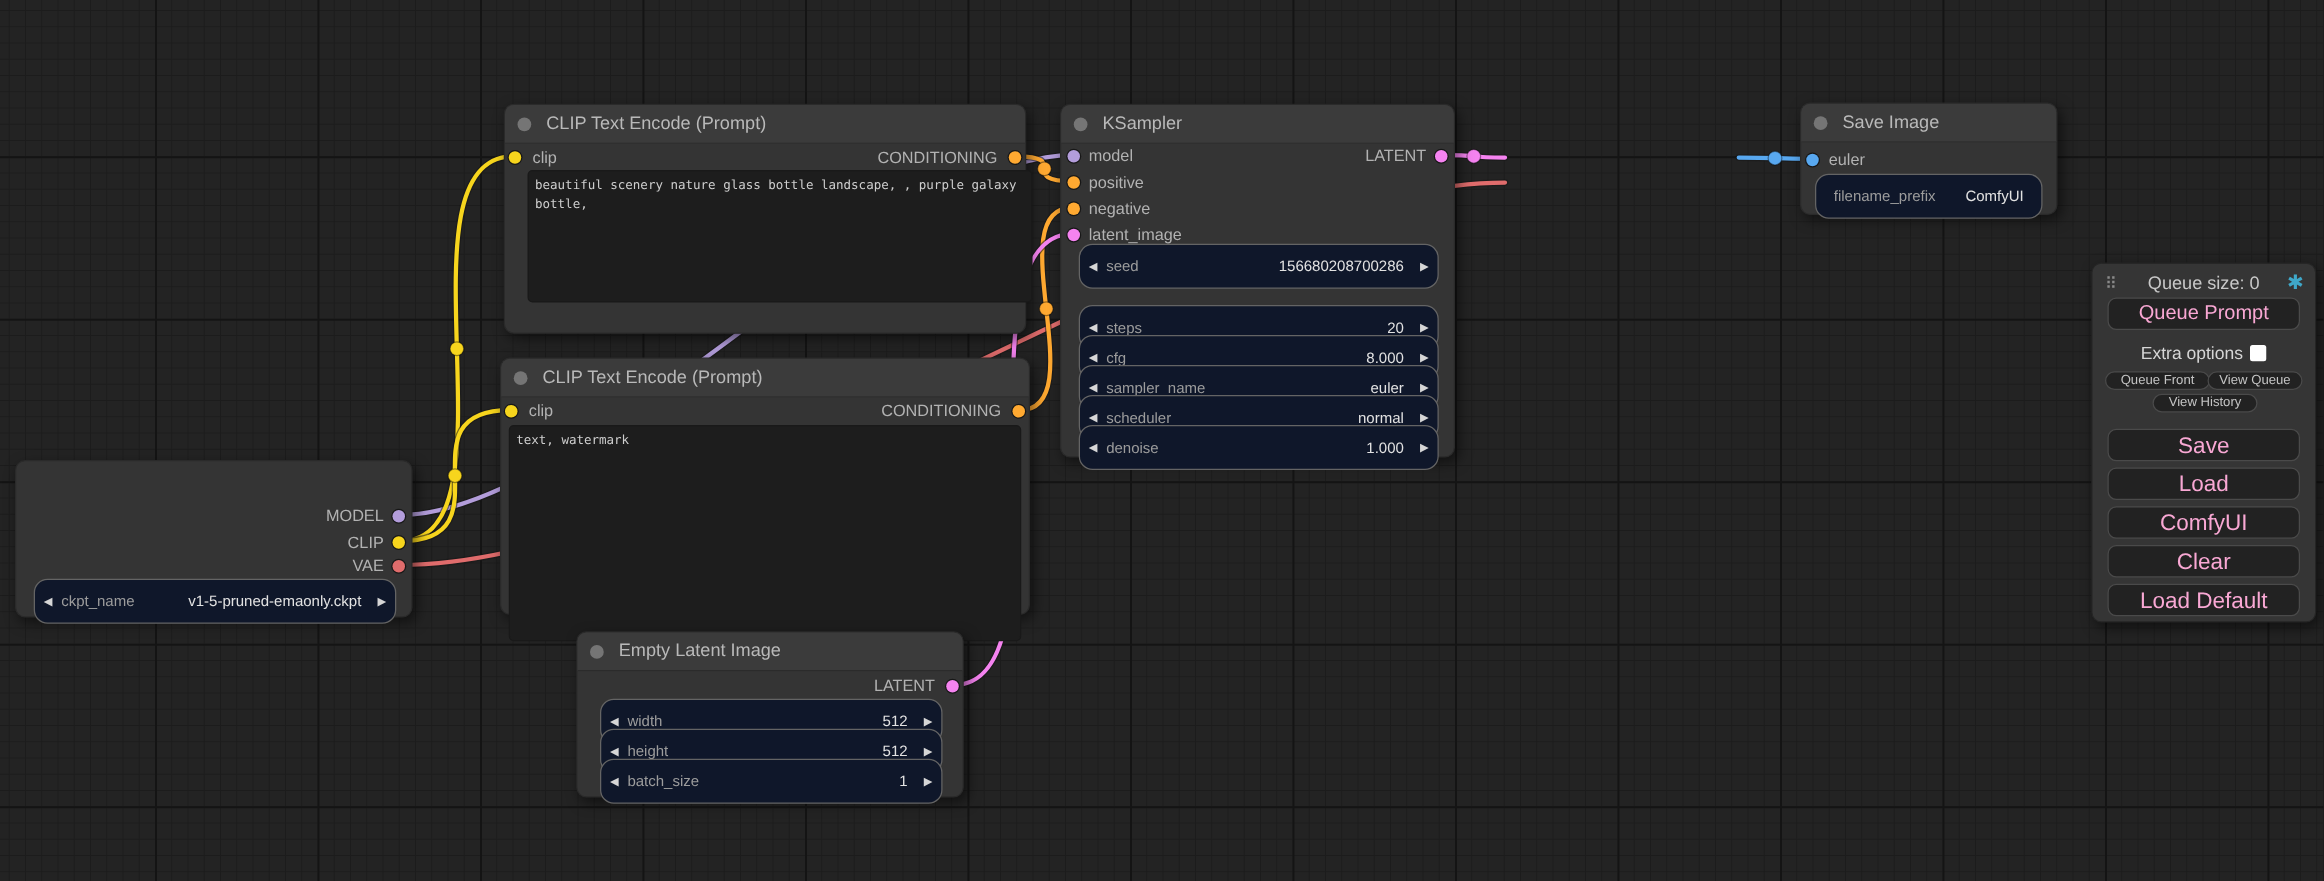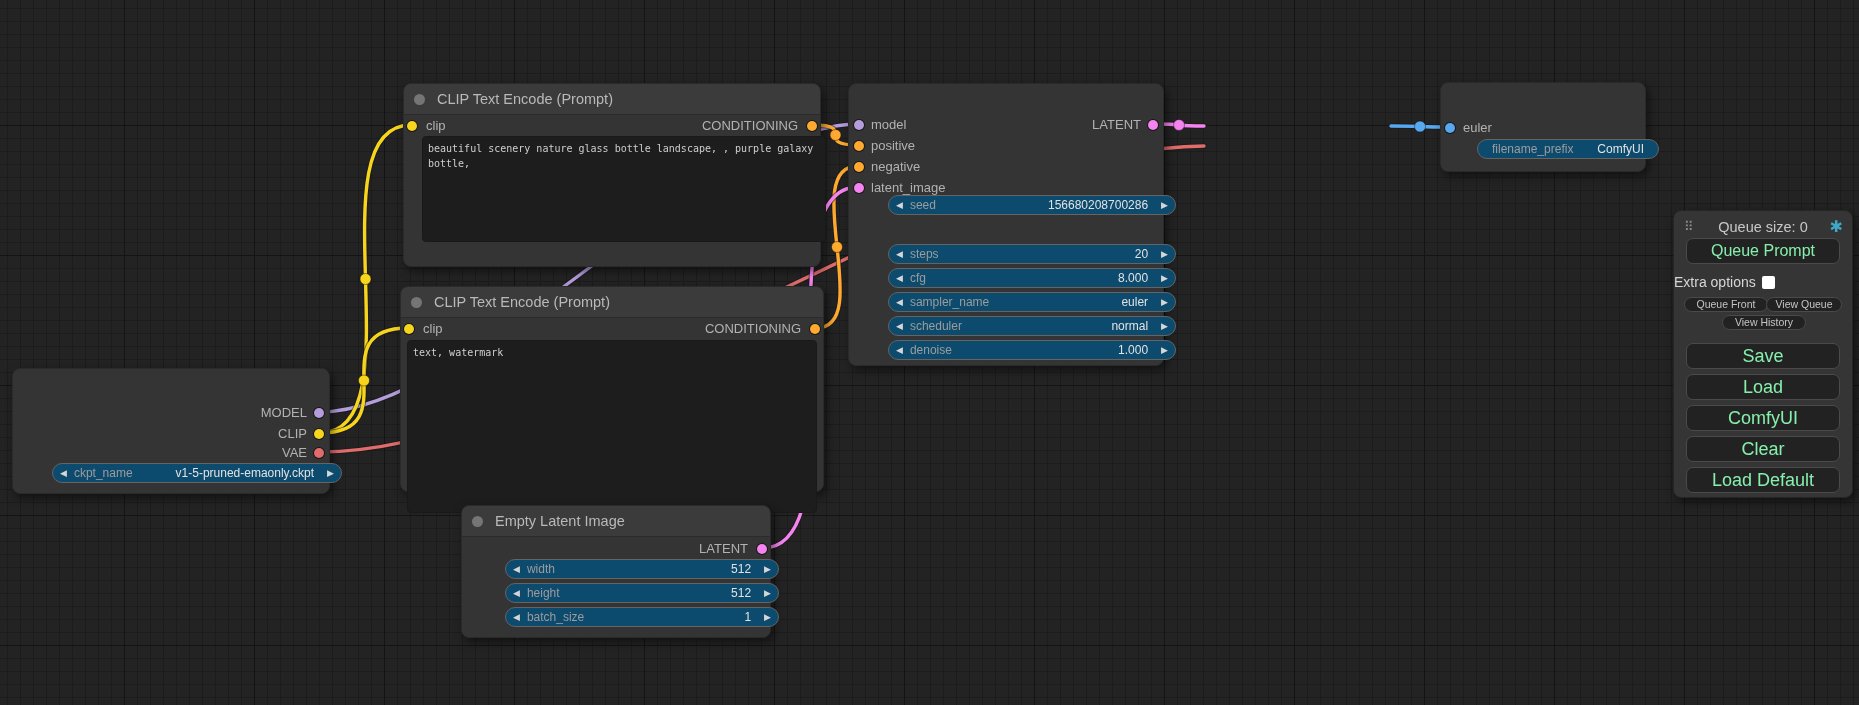--- a/index.html
+++ b/index.html
@@ -31,48 +31,48 @@
   .slot{position:absolute;left:0;right:0;height:14px;line-height:14px;font-size:13px;color:#b2b2b2;}
   .slot .in-label{position:absolute;left:22px;}
   .slot .out-label{position:absolute;right:22px;}
   .port{position:absolute;width:10px;height:10px;border-radius:50%;box-shadow:0 0 0 1px rgba(0,0,0,.55);top:2px;}
   .prompt-box{
     position:absolute;background:#1d1d1d;border:1px solid #191919;border-radius:4px;
     color:#cecece;font-family:"DejaVu Sans Mono", monospace;font-size:10px;line-height:15px;
     padding:4px 5px;white-space:pre-wrap;word-break:break-word;box-sizing:border-box;
   }
   .widget{
-    position:absolute;height:20px;background:#0c4a6e;border:1px solid #646464;border-radius:11px;
-    display:flex;align-items:center;font-size:12px;box-sizing:border-box;margin-left:25px;
+    position:absolute;height:36px;background:#0f172a;border:1px solid #646464;border-radius:11px;
+    display:flex;align-items:center;font-size:12px;box-sizing:border-box;
   }
   .widget .arrow{color:#d6d6d6;font-size:9px;line-height:20px;padding:0 7px;flex:0 0 auto;}
   .widget .wlabel{color:#9c9c9c;flex:0 0 auto;}
   .widget .wvalue{margin-left:auto;color:#e2e2e2;padding:0 6px 0 8px;}
   .widget.no-arrows{padding-left:14px;}
   .toggle-dot{width:13px;height:13px;border-radius:50%;margin-right:4px;flex:0 0 auto;box-shadow:inset 0 0 0 1px rgba(0,0,0,.35);}
   
   .queue-panel{
     position:absolute;z-index:3;left:1673px;top:210px;width:180px;height:288px;
     background:#353535;border:1px solid #252525;border-radius:8px;box-shadow:3px 4px 10px rgba(0,0,0,.5);
     box-sizing:border-box;color:#cccccc;
   }
   .qp-header{position:absolute;left:0;right:0;top:7px;height:18px;}
   .drag-handle{position:absolute;left:10px;top:0;color:#8a8a8a;font-size:13px;line-height:18px;}
   .queue-size{position:absolute;left:0;right:0;text-align:center;font-size:14.5px;line-height:18px;color:#c8c8c8;}
   .gear{position:absolute;right:9px;top:0;color:#3fa8c9;font-size:16px;line-height:18px;}
   .qp-btn{
     position:absolute;left:12px;right:12px;height:26px;background:#222222;border:1px solid #4a4a4a;
-    border-radius:7px;color:#86efac;text-align:center;line-height:24px;font-size:18px;cursor:pointer;box-sizing:border-box;
+    border-radius:7px;color:#f9a8d4;text-align:center;line-height:24px;font-size:18px;cursor:pointer;box-sizing:border-box;
   }
   .qp-btn.primary{font-size:16px;}
   .qp-small-btn{
     position:absolute;height:15px;background:#222222;border:1px solid #4a4a4a;border-radius:8px;
     color:#c4c4c4;text-align:center;line-height:13px;font-size:10.5px;cursor:pointer;box-sizing:border-box;
   }
-  .extra-row{position:absolute;left:0;right:0;top:63px;height:16px;font-size:14px;color:#d6d6d6;}
+  .extra-row{position:absolute;left:0;right:0;top:63px;height:16px;text-align:center;font-size:14px;color:#d6d6d6;}
   .checkbox{display:inline-block;width:13px;height:13px;background:#ffffff;border-radius:2px;vertical-align:-2px;margin-left:6px;}
 </style>
 </head>
 <body>
 
 <div class="canvas">
 
   <svg class="links" width="1859" height="705">
     <path class="wire-under" d="M 320 412 C 470 412, 708 124, 858 124"></path>
     <path class="wire" d="M 320 412 C 470 412, 708 124, 858 124" stroke="#b39ddb"></path>
@@ -182,20 +182,24 @@
     </div>
     <div class="widget" style="left:18px;top:101px;width:274px">
       <span class="arrow">◀</span>
       <span class="wlabel">batch_size</span>
       <span class="wvalue">1</span>
       <span class="arrow">▶</span>
     </div>
   </div>
 
   <div class="node" style="left:848px;top:83px;width:316px;height:283px">
+    <div class="node-title">
+      <span class="collapse-dot"></span>
+      <span>KSampler</span>
+    </div>
     <div class="slot" style="top:34px">
       <span class="port" style="left: 5px; background-color: rgb(179, 157, 219);"></span>
       <span class="in-label">model</span>
       <span class="out-label">LATENT</span>
       <span class="port" style="right: 5px; background-color: rgb(245, 131, 240);"></span>
     </div>
     <div class="slot" style="top:55px">
       <span class="port" style="left: 5px; background-color: rgb(255, 169, 49);"></span>
       <span class="in-label">positive</span>
     </div>
@@ -241,20 +245,24 @@
     <div class="widget" style="left:14px;top:256px;width:288px">
       <span class="arrow">◀</span>
       <span class="wlabel">denoise</span>
       <span class="wvalue">1.000</span>
       <span class="arrow">▶</span>
     </div>
   </div>
 
 
   <div class="node" style="left:1440px;top:82px;width:206px;height:90px">
+    <div class="node-title">
+      <span class="collapse-dot"></span>
+      <span>Save Image</span>
+    </div>
     <div class="slot" style="top:38px">
       <span class="port" style="left: 4px; background-color: rgb(88, 168, 240);"></span>
       <span class="in-label">euler</span>
     </div>
     <div class="widget no-arrows" style="left:11px;top:56px;width:182px">
       <span class="wlabel">filename_prefix</span>
       <span class="wvalue" style="padding-right:14px">ComfyUI</span>
     </div>
   </div>
 

